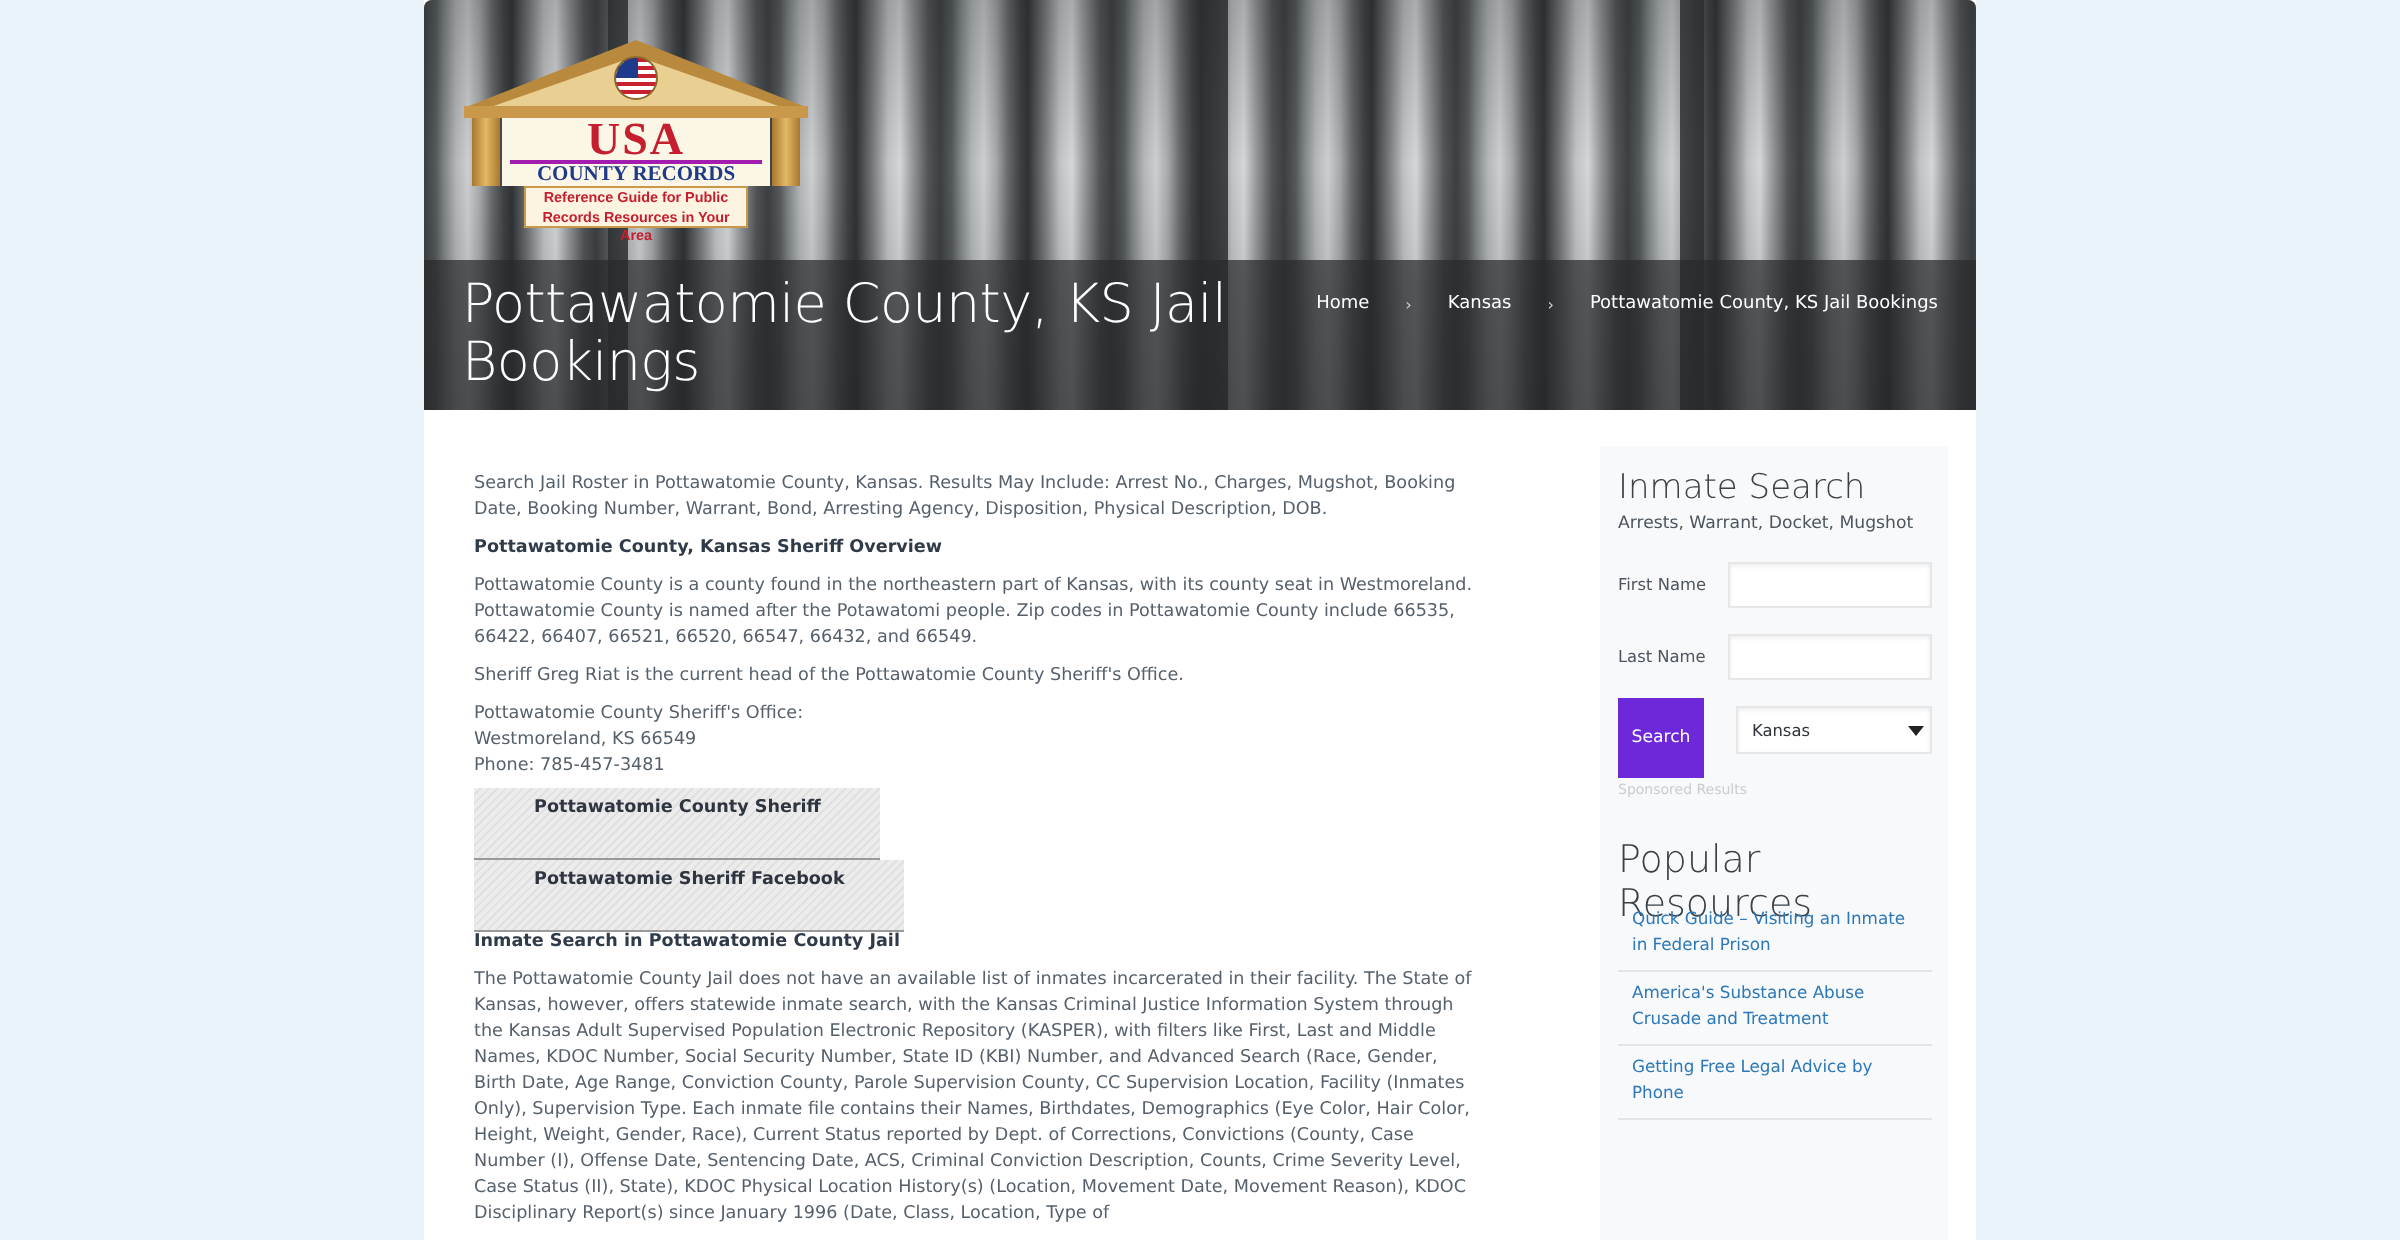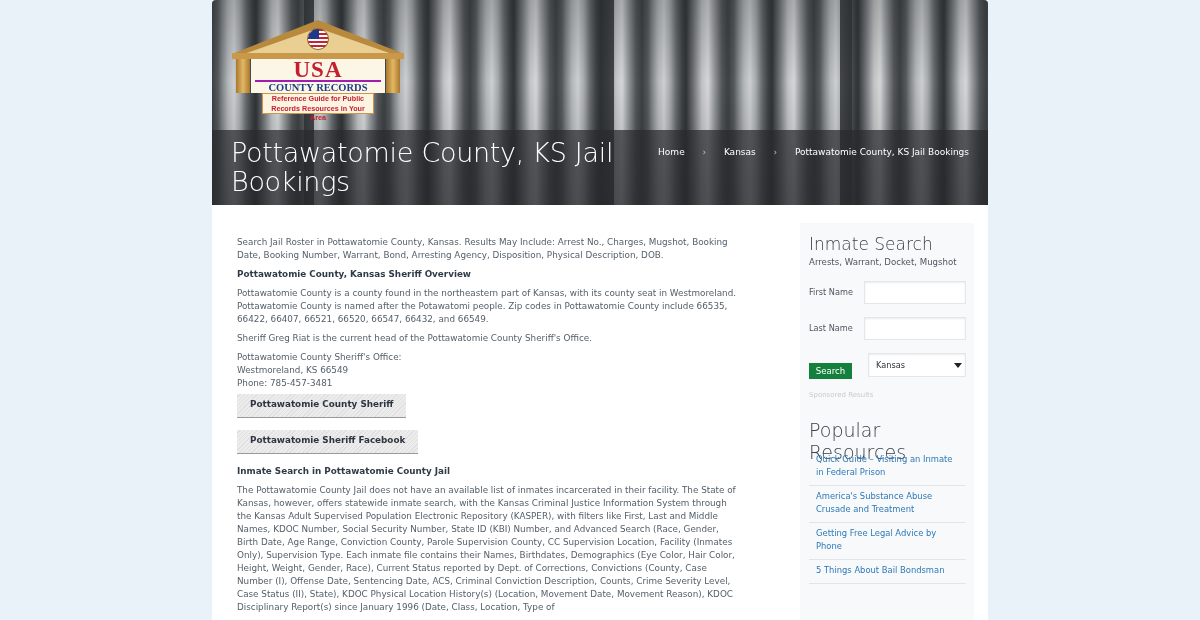--- a/index.html
+++ b/index.html
@@ -92,21 +92,21 @@
     font-family: "Liberation Sans", sans-serif; font-weight: bold;
   }
   
   .main {
     position: absolute; left: 25px; top: 236px; width: 505px;
     color: #55606b; font-size: 8.8px; line-height: 13px;
   }
   .main p { margin-bottom: 6px; }
   .main h4 { font-size: 8.8px; color: #2f3b48; font-weight: bold; margin-bottom: 6px; }
   .btn-link {
-    display: inline-block; padding: 0 13px; height: 24px; line-height: 20px;
+    display: inline-block; padding: 0 30px; height: 36px; line-height: 20px;
     background: repeating-linear-gradient(135deg, #ececec 0 2px, #e0e0e0 2px 3px);
     border-bottom: 1px solid #9a9a9a;
     color: #2f3540; font-size: 8.8px; font-weight: bold; font-weight: 600;
     cursor: pointer;
     text-align: center;
   }
   .btn-wrap { height: 36px; }
   
   .sidebar {
     position: absolute; left: 588px; top: 223px; width: 174px; height: 397px;
@@ -114,22 +114,22 @@
   }
   .sb-title { position: absolute; left: 9px; top: 11px; font-size: 17px; color: #3a4147; font-weight: 300; }
   .sb-sub { position: absolute; left: 9px; top: 34px; font-size: 8.6px; color: #4d565e; }
   .sb-label { position: absolute; left: 9px; font-size: 8.2px; color: #4d565e; }
   .sb-input {
     position: absolute; left: 64px; width: 102px; height: 23px;
     background: #ffffff; border: 1px solid #e4e6e8; box-shadow: inset 0 1px 2px rgba(0,0,0,.08);
     font-size: 9px; padding: 0 4px;
   }
   .sb-search-btn {
-    position: absolute; left: 9px; top: 140px; width: 43px; height: 16px;
-    background: #15803d; color: #ffffff; border: none; font-size: 8.6px; cursor: pointer;
+    position: absolute; left: 9px; top: 126px; width: 43px; height: 40px;
+    background: #6d28d9; color: #ffffff; border: none; font-size: 8.6px; cursor: pointer;
     font-family: "DejaVu Sans", sans-serif;
   }
   .sb-select {
     position: absolute; left: 68px; top: 130px; width: 98px; height: 24px;
     background: #ffffff; border: 1px solid #e4e6e8; box-shadow: inset 0 1px 2px rgba(0,0,0,.08);
     font-size: 8.2px; color: #2f353b; padding-left: 7px; line-height: 22px; cursor: pointer;
   }
   .sb-select .caret {
     position: absolute; right: 3px; top: 9px; width: 0; height: 0;
     border-left: 4px solid transparent; border-right: 4px solid transparent; border-top: 5px solid #222;
@@ -214,17 +214,16 @@
       <span class="caret"></span>
     </div>
 
     <div class="sb-sponsored">Sponsored Results</div>
 
     <div class="sb-pop-title">Popular Resources</div>
     <ul class="sb-list">
       <li>Quick Guide – Visiting an Inmate in Federal Prison</li>
       <li>America's Substance Abuse Crusade and Treatment</li>
       <li>Getting Free Legal Advice by Phone</li>
-      <li>5 Things About Bail Bondsman</li>
     </ul>
   </aside>
 
 </div>
 
 </body></html>

